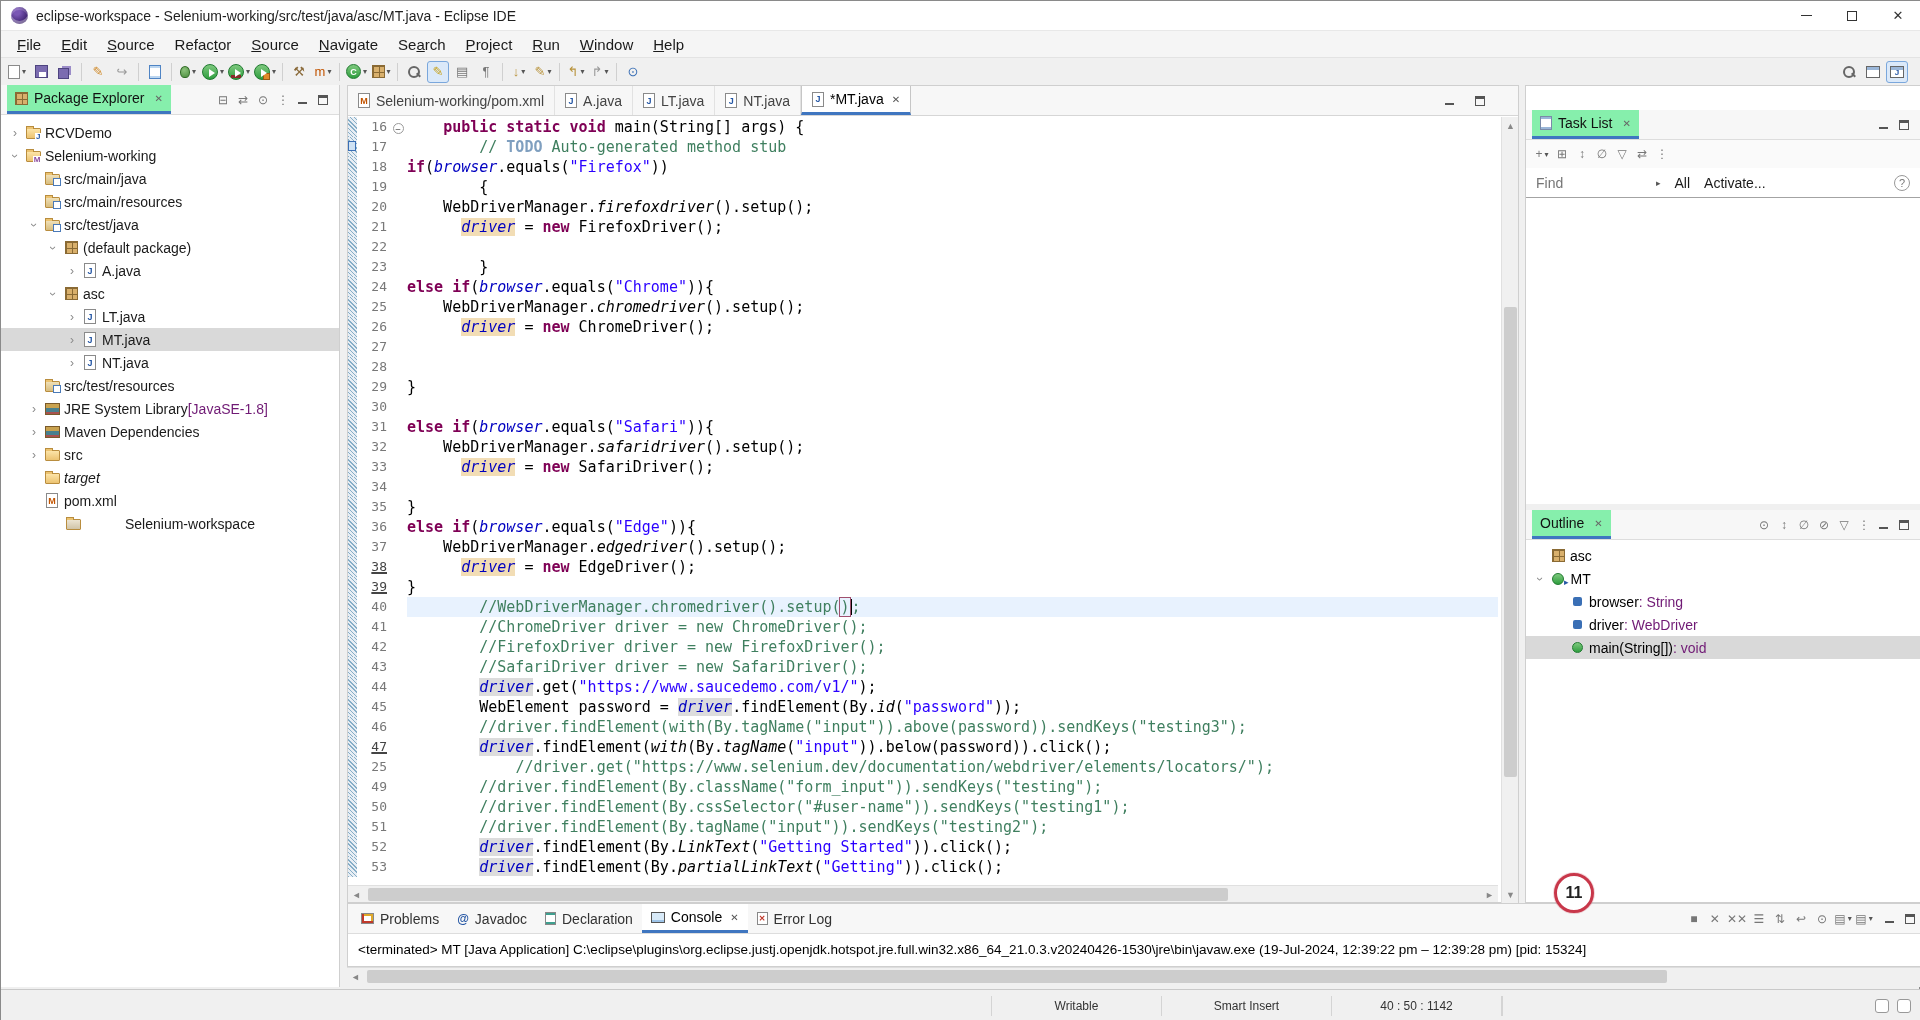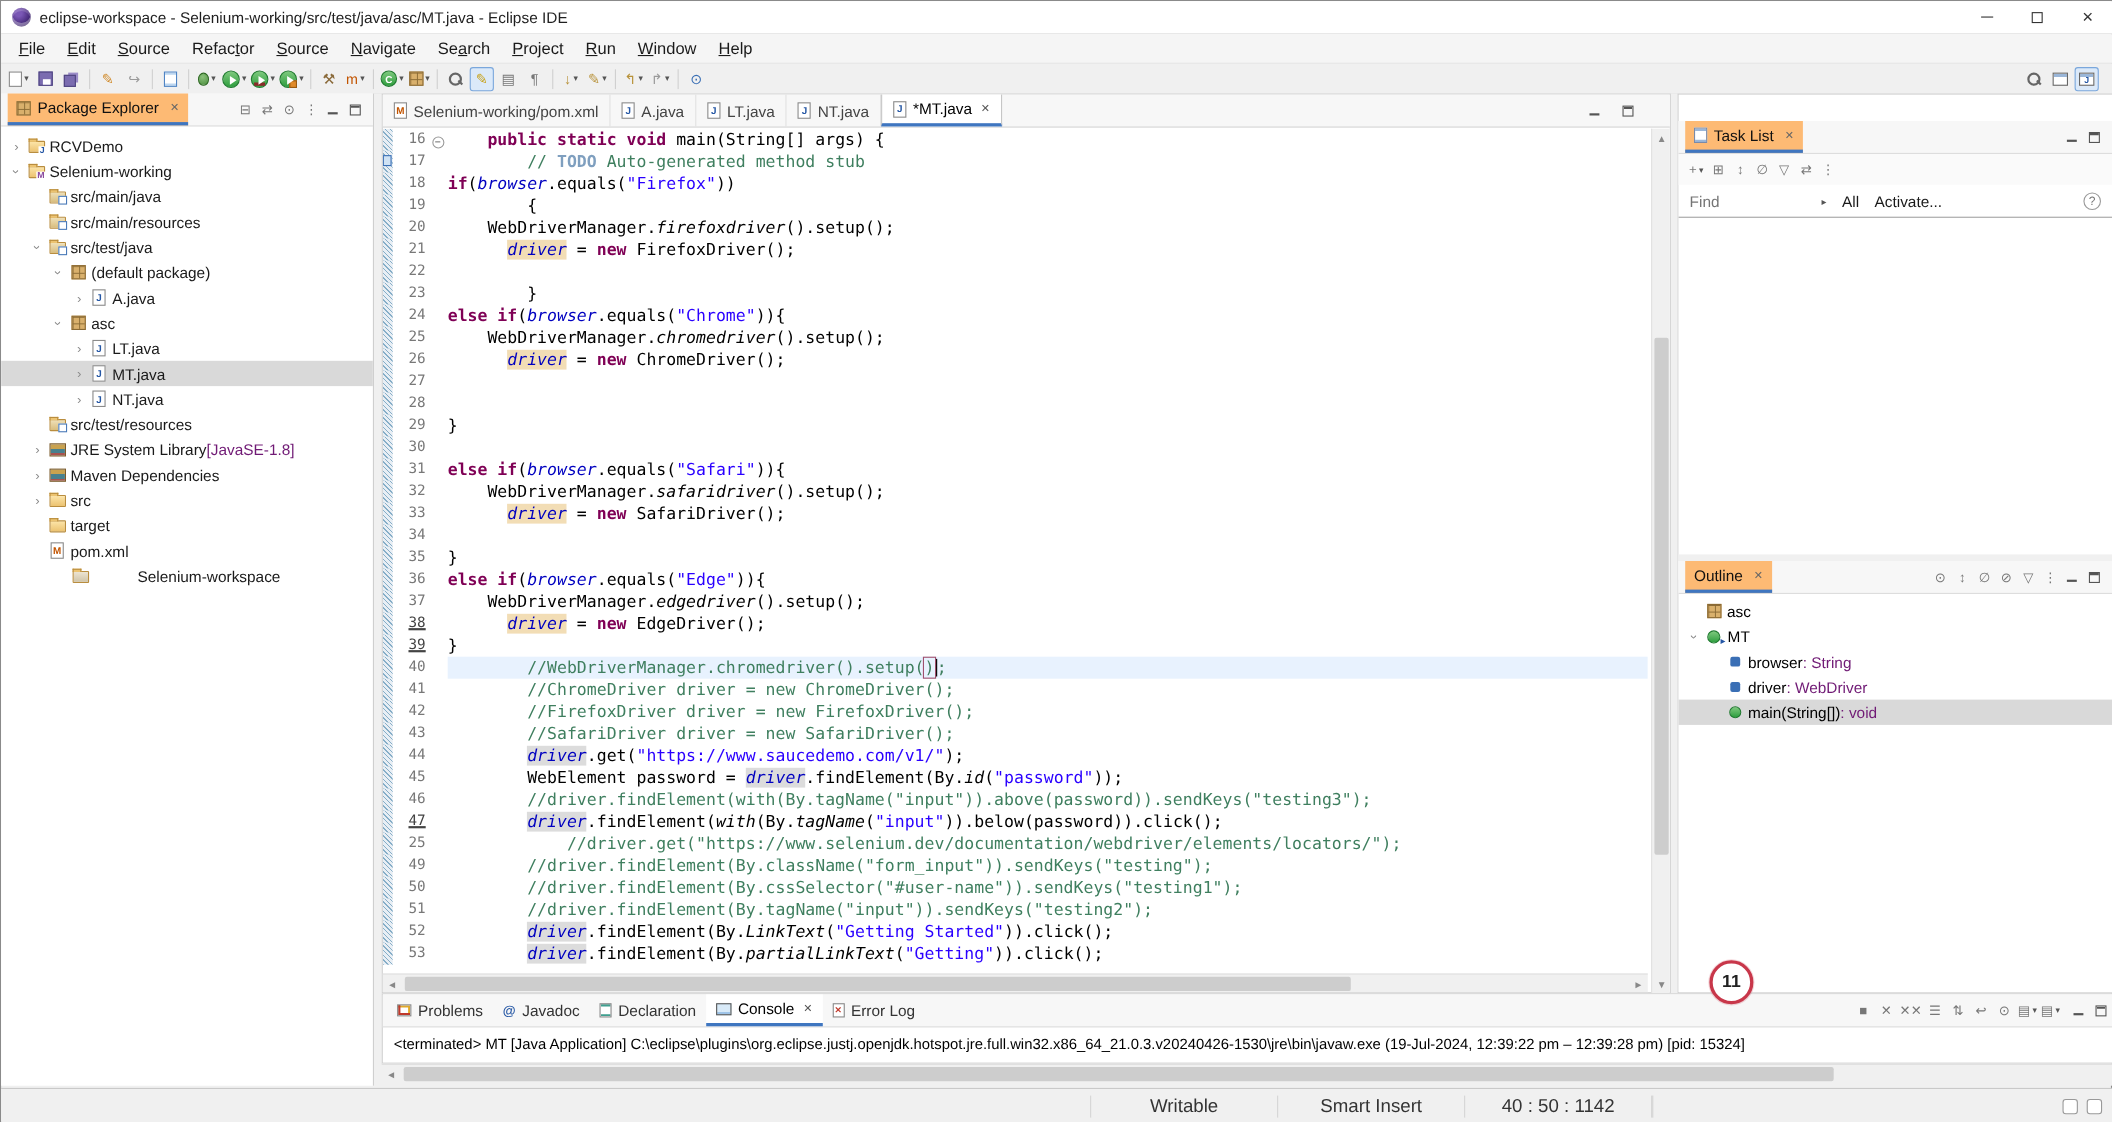--- a/index.html
+++ b/index.html
@@ -46,21 +46,21 @@
     background-image:linear-gradient(#8a6a34 1px, transparent 1px), linear-gradient(90deg,#8a6a34 1px, transparent 1px); background-size:6px 6px; }
   .ic-mag { width:14px; height:14px; position:relative; }
   .ic-mag::before { content:''; position:absolute; left:1px; top:1px; width:8px; height:8px; border:2px solid #666; border-radius:50%; }
   .ic-mag::after { content:''; position:absolute; left:9px; top:9px; width:5px; height:2px; background:#666; transform:rotate(45deg); }
   .ic-persp { width:14px; height:12px; border:1px solid #666; box-shadow:inset 0 3px 0 #9ab6d8; background:#fff; }
   .ic-jpersp { width:14px; height:12px; border:1px solid #666; box-shadow:inset 0 3px 0 #9ab6d8; background:#fff; color:#2456a4; font:bold 8px "Liberation Sans",sans-serif; display:flex; align-items:flex-end; justify-content:center; }
   .ic-jpersp::after { content:'J'; }
 
   
   .vhead { height:30px; background:#f7f7f7; border-bottom:1px solid #ddd; display:flex; align-items:center; padding:0 6px; }
-  .vtab { display:flex; align-items:center; gap:6px; height:100%; padding:0 8px; border-bottom:3px solid #3f76c0; background:#fdba74; font-size:14px; color:#111; }
+  .vtab { display:flex; align-items:center; gap:6px; height:100%; padding:0 8px; border-bottom:3px solid #3f76c0; background:#86efac; font-size:14px; color:#111; }
   .vclose { font-size:10px; color:#666; margin-left:4px; }
   .hic { min-width:18px; height:18px; display:flex; align-items:center; justify-content:center; color:#777; font-size:12px; margin:0 1px; }
   .wmin { width:10px; height:10px; position:relative; }
   .wmin::after { content:''; position:absolute; left:0; top:7px; width:9px; height:2px; background:#555; }
   .wmax { width:10px; height:10px; border:1px solid #555; box-shadow:inset 0 2px 0 #555; }
   .vspacer { flex:1; }
 
   
   #left-panel { position:absolute; left:0; top:84px; width:339px; height:902px; background:#fff; border-right:1px solid #cfcfcf; }
   #explorer-tree { padding-top:6px; font-size:14px; color:#1a1a1a; overflow:hidden; }
@@ -151,21 +151,21 @@
   
   #console { position:absolute; left:346px; top:902px; width:1574px; height:64px; background:#fff; border:1px solid #cfcfcf; }
   #console-tabs { height:30px; background:#f7f7f7; border-bottom:1px solid #ddd; display:flex; align-items:stretch; padding-left:4px; }
   .ctab { display:flex; align-items:center; gap:6px; padding:0 9px; font-size:14px; color:#333; }
   .ctab.active { background:#fff; border-bottom:3px solid #3f76c0; color:#000; }
   #console-toolbar { margin-left:auto; display:flex; align-items:center; padding-right:6px; gap:1px; }
   #console-text { font-size:13.5px; color:#000; padding:8px 10px; white-space:nowrap; overflow:hidden; }
   #console-hscroll { left:346px; top:966px; width:1574px; height:20px; position:absolute; background:#f0f0f0; border-top:1px solid #ddd; }
 
   
-  #statusbar { position:absolute; left:0; top:988px; width:1920px; height:32px; background:#f0f0f0; border-top:1px solid #c9c9c9; display:flex; align-items:center; font-size:17px; color:#333;justify-content:flex-end; }
+  #statusbar { position:absolute; left:0; top:988px; width:1920px; height:32px; background:#f0f0f0; border-top:1px solid #c9c9c9; display:flex; align-items:center; font-size:12px; color:#333;justify-content:flex-end; }
   .st-cell { width:170px; text-align:center; border-left:1px solid #d4d4d4; height:20px; line-height:20px; }
   #st-spacer { width:990px; }
   #st-right { margin-left:auto; display:flex; align-items:center; gap:8px; padding-right:10px; }
   .st-ico { width:14px; height:14px; border:1px solid #999; border-radius:3px; background:#fff; }
 
   
   #step-badge { position:absolute; left:1553px; top:872px; width:40px; height:40px; border-radius:50%; background:#fff; border:3px solid #c8374a; display:flex; align-items:center; justify-content:center; font-size:16px; font-weight:bold; color:#222; z-index:50; box-shadow:0 0 0 1px rgba(200,55,74,.2); }
 
   .sash-v { position:absolute; top:84px; width:7px; height:902px; background:#f0f0f0; }
 </style>
@@ -429,21 +429,21 @@
           </span>
           <span class="tlabel">Maven Dependencies</span>
         </div>
         <div class="trow" style="padding-left: 25px;">
           <span class="chev">›</span>
           <span class="ticon">
             <span class="fi fi-fold"></span>
           </span>
           <span class="tlabel">src</span>
         </div>
-        <div class="trow" style="padding-left: 25px;">
+        <div class="trow" style="padding-left: 25px; font-style: italic;">
           <span class="chev"></span>
           <span class="ticon">
             <span class="fi fi-fold"></span>
           </span>
           <span class="tlabel">target</span>
         </div>
         <div class="trow" style="padding-left: 25px;">
           <span class="chev"></span>
           <span class="ticon">
             <span class="fi fi-mf">M</span>

